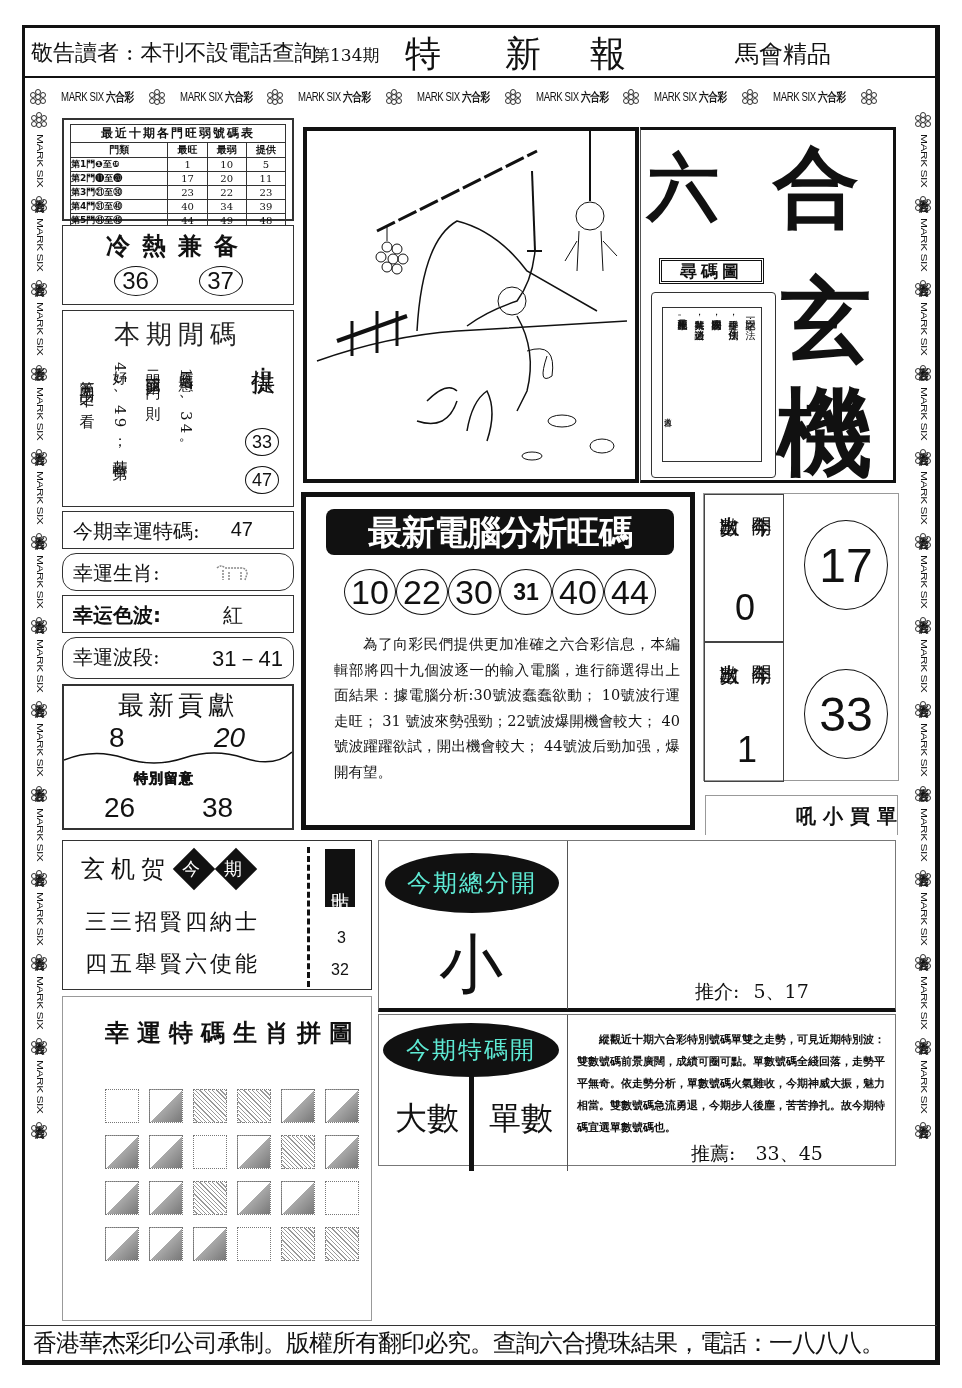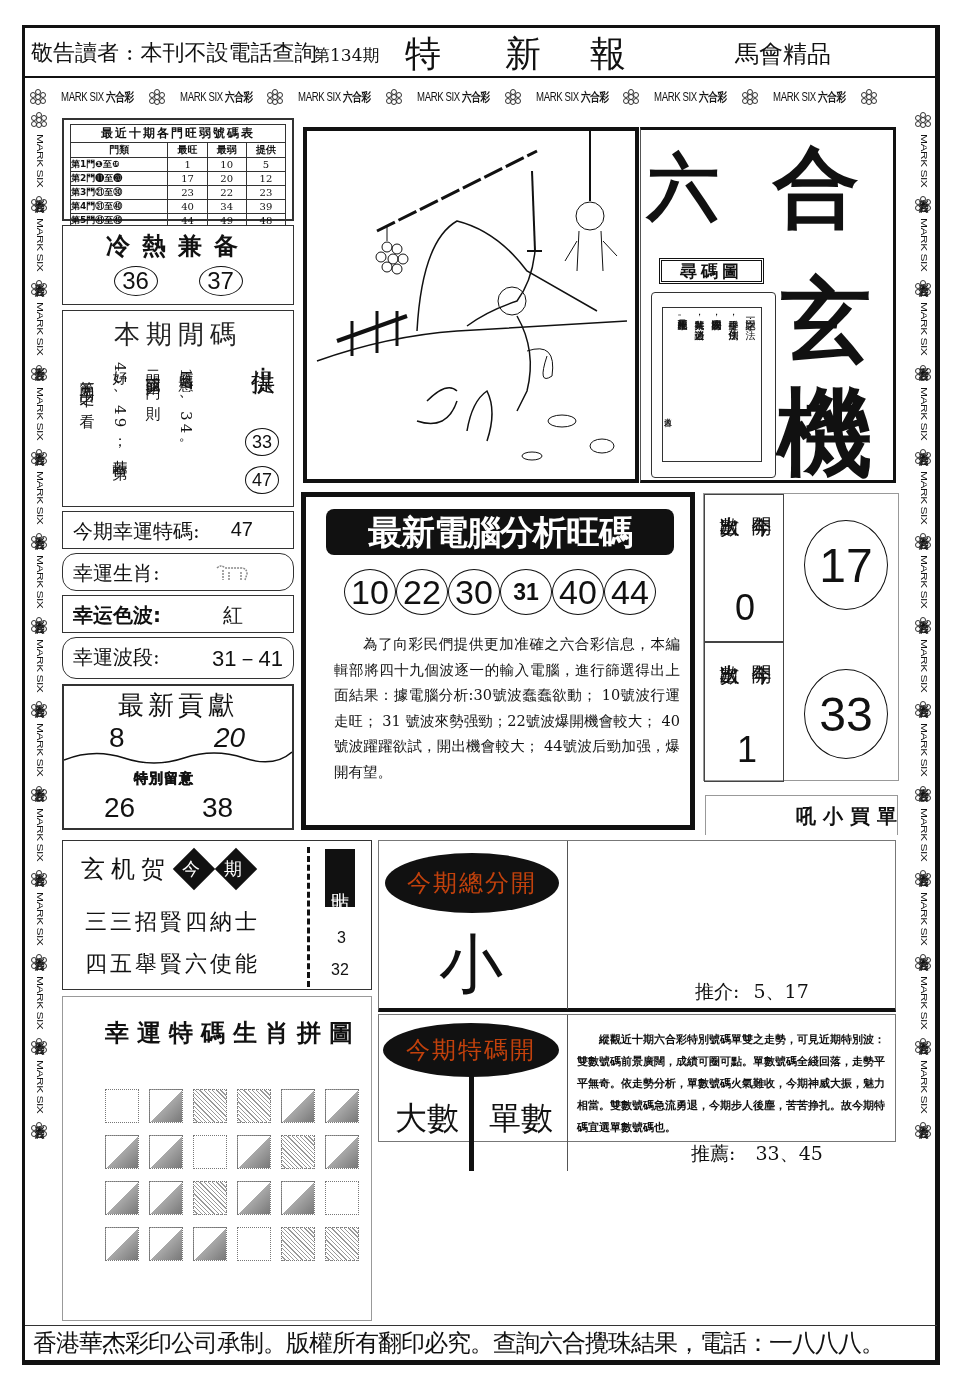--- a/index.html
+++ b/index.html
@@ -20,21 +20,21 @@
   .ms b { font-family: "DejaVu Sans", sans-serif; font-weight: 900; }
   .box { position: absolute; border: 1.5px solid #333; background: #fff; }
   .thick { border: 4px solid #111; }
   table.hot { border-collapse: collapse; width: 100%; font-size: 10px; }
   table.hot td, table.hot th { border: 1px solid #333; text-align: center; height: 13px; }
   table.hot th { font-family: "DejaVu Sans", sans-serif; font-weight: 700; }
   .circ { display: inline-flex; align-items: center; justify-content: center; border: 1.5px solid #111; border-radius: 50%; font-family: "Liberation Sans", sans-serif; }
   .vtext { writing-mode: vertical-rl; }
   .sans { font-family: "Liberation Sans", sans-serif; }
   .dsans { font-family: "DejaVu Sans", sans-serif; }
-  .pill-black { background: #111; color: #c2410c; border-radius: 50%; display: flex; align-items: center; justify-content: center; font-family: "DejaVu Sans", sans-serif; }
+  .pill-black { background: #111; color: #5eead4; border-radius: 50%; display: flex; align-items: center; justify-content: center; font-family: "DejaVu Sans", sans-serif; }
   .tile { position: absolute; width: 34px; height: 34px; border: 1px dotted #777; background: #fff; }
   .tile.hatch { background: repeating-linear-gradient(45deg, #fff 0 2px, #999 2px 3px); }
   .tile.half { background: linear-gradient(135deg, #fff 50%, #aaa 50%, #777 100%); }
   .footer { position: absolute; left: 25px; top: 1325px; width: 912px; height: 36px; border-top: 1.5px solid #333; font-size: 24px; padding-left: 8px; line-height: 34px; font-family: "DejaVu Serif", serif; white-space: nowrap; letter-spacing: -1px; }
 </style>
 </head>
 <body>
 
 <div class="frame"></div>
 
@@ -408,21 +408,21 @@
         <tr>
           <td style="text-align: left; font-family: &quot;DejaVu Sans&quot;, sans-serif; font-weight: 700; font-size: 9px;">第1門❶至❿</td>
           <td>1</td>
           <td>10</td>
           <td>5</td>
         </tr>
         <tr>
           <td style="text-align: left; font-family: &quot;DejaVu Sans&quot;, sans-serif; font-weight: 700; font-size: 9px;">第2門⓫至⓴</td>
           <td>17</td>
           <td>20</td>
-          <td>12</td>
+          <td>11</td>
         </tr>
         <tr>
           <td style="text-align: left; font-family: &quot;DejaVu Sans&quot;, sans-serif; font-weight: 700; font-size: 9px;">第3門㉑至㉚</td>
           <td>23</td>
           <td>22</td>
           <td>23</td>
         </tr>
         <tr>
           <td style="text-align: left; font-family: &quot;DejaVu Sans&quot;, sans-serif; font-weight: 700; font-size: 9px;">第4門㉛至㊵</td>
           <td>40</td>
@@ -600,21 +600,21 @@
 <div class="abs" style="left:378px; top:840px; width:518px; height:172px; border:1px solid #777; border-bottom:4px solid #111;">
   <div class="abs pill-black" style="left:6px; top:12px; width:174px; height:60px; font-size:24px; letter-spacing:2px;">今期總分開</div>
   <div class="abs" style="left:60px; top:80px; font-size:64px;">小</div>
   <div class="abs" style="left:188px; top:0; width:1px; height:168px; background:#555;"></div>
   <div class="abs" style="left:316px; top:138px; font-size:19px;">
     <span>推介:</span>
     <span style="margin-left:8px;">5、17</span>
   </div>
 </div>
 
-<div class="abs" style="left:378px; top:1014px; width:518px; height:128px; border:1px solid #777;">
+<div class="abs" style="left:378px; top:1014px; width:518px; height:152px; border:1px solid #777;">
   <div class="abs pill-black" style="left:4px; top:8px; width:176px; height:54px; font-size:24px; letter-spacing:2px;">今期特碼開</div>
   <div class="abs" style="left:90px; top:60px; width:5px; height:96px; background:#111;"></div>
   <div class="abs dsans" style="left:16px; top:82px; font-size:32px;">大數</div>
   <div class="abs dsans" style="left:110px; top:82px; font-size:32px;">單數</div>
   <div class="abs" style="left:188px; top:0; width:1px; height:156px; background:#555;"></div>
   <div class="abs" style="left:198px; top:14px; width:308px; font-size:11px; line-height:22px; text-indent:2em; font-weight:700;">縱觀近十期六合彩特別號碼單雙之走勢，可見近期特別波：雙數號碼前景廣闊，成績可圈可點。單數號碼全綫回落，走勢平平無奇。依走勢分析，單數號碼火氣難收，今期神威大振，魅力相當。雙數號碼急流勇退，今期步人後塵，苦苦挣扎。故今期特碼宜選單數號碼也。</div>
   <div class="abs" style="left:312px; top:126px; font-size:19px;">
     <span>推薦:</span>
     <span style="margin-left:14px;">33、45</span>
   </div>

